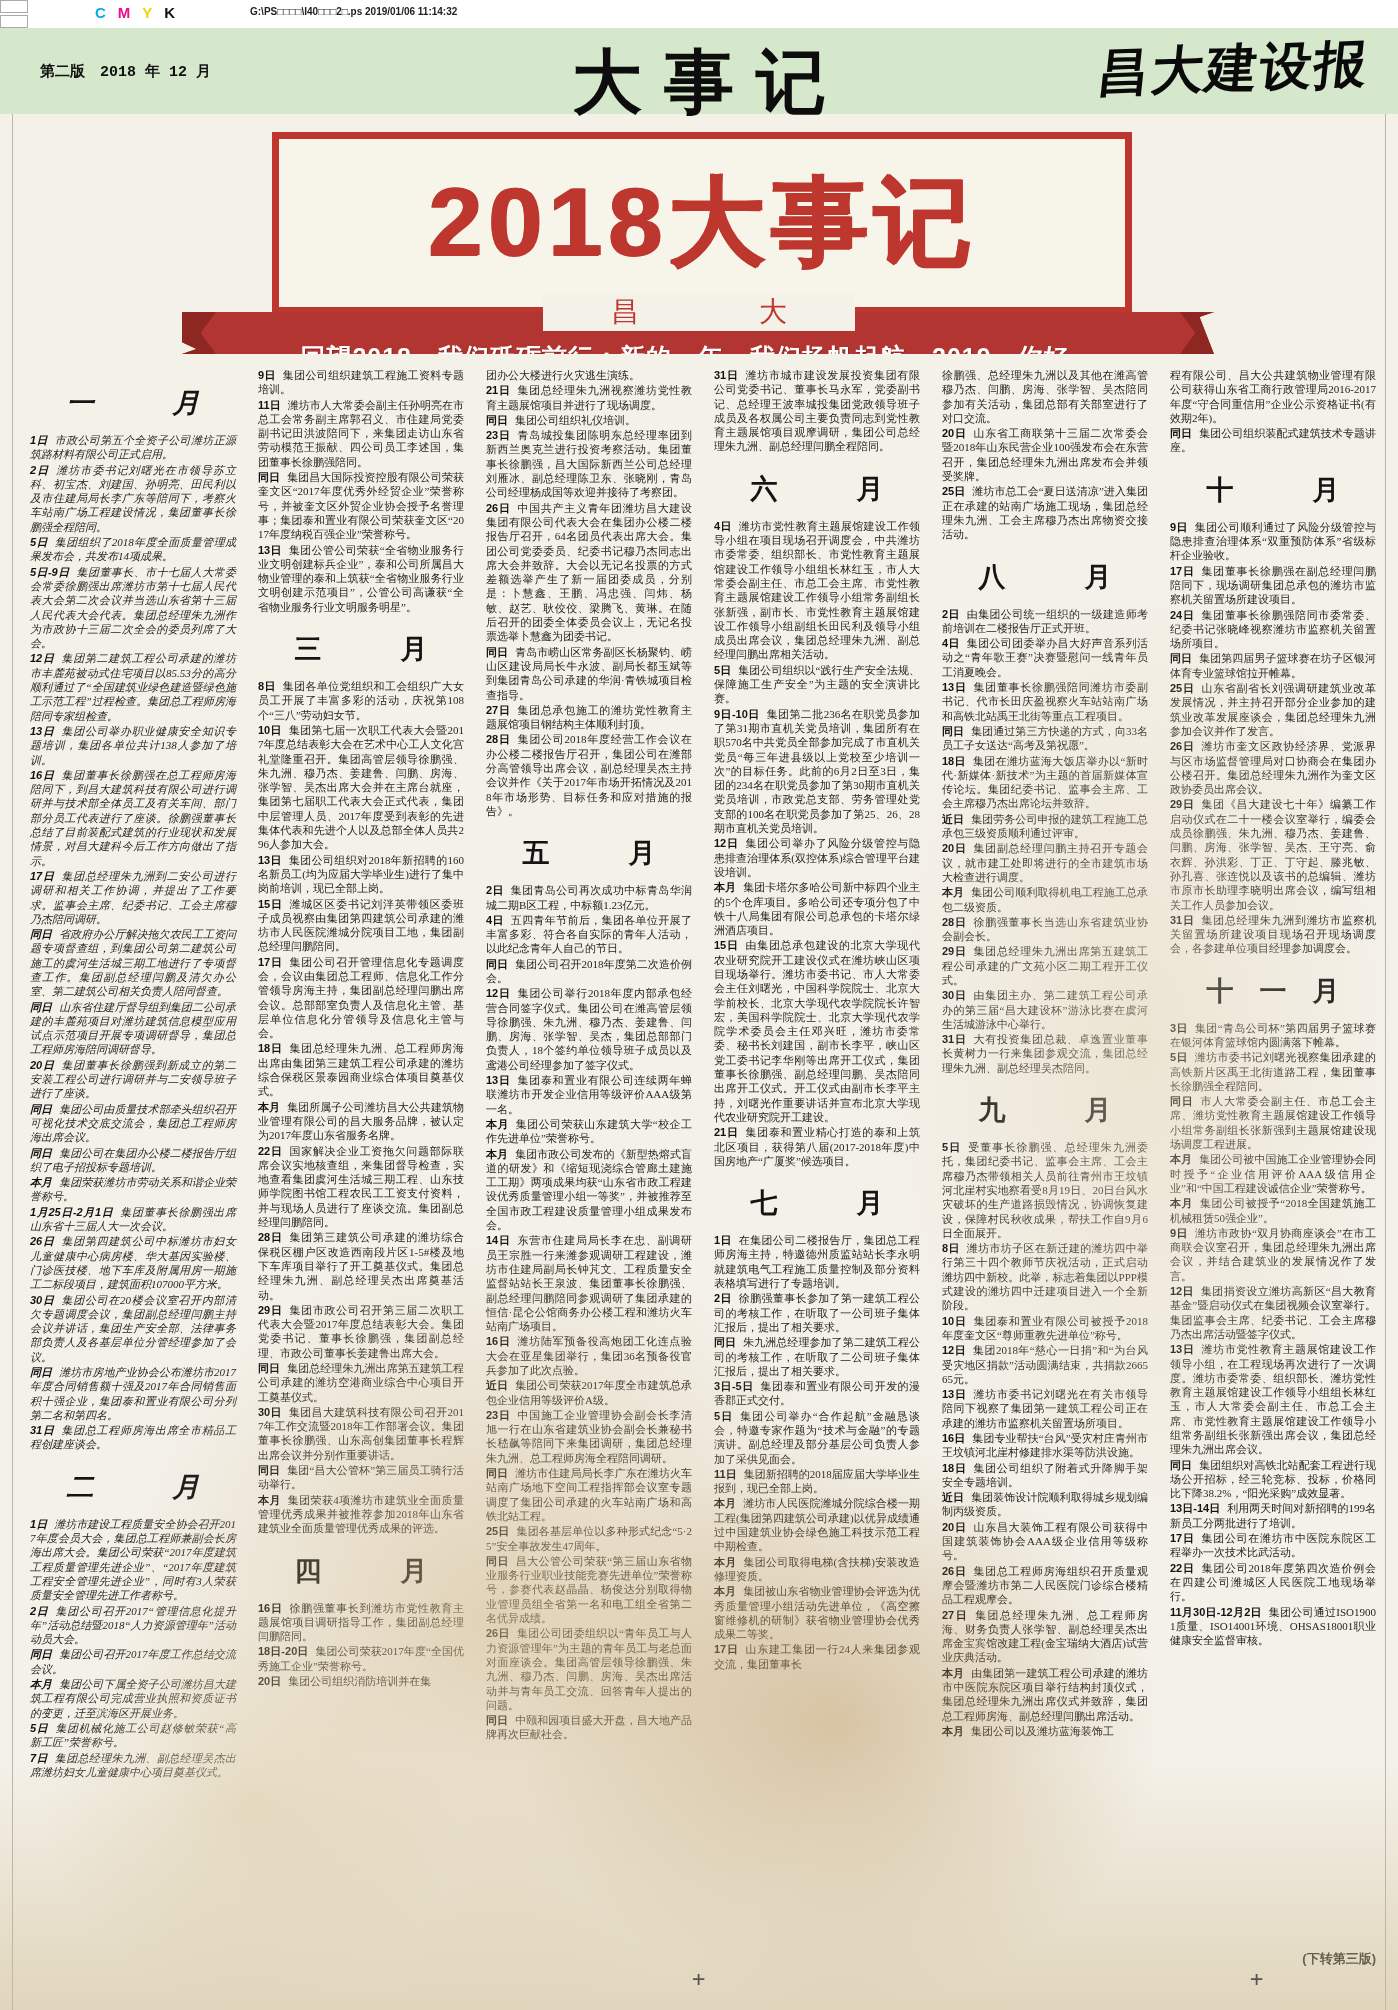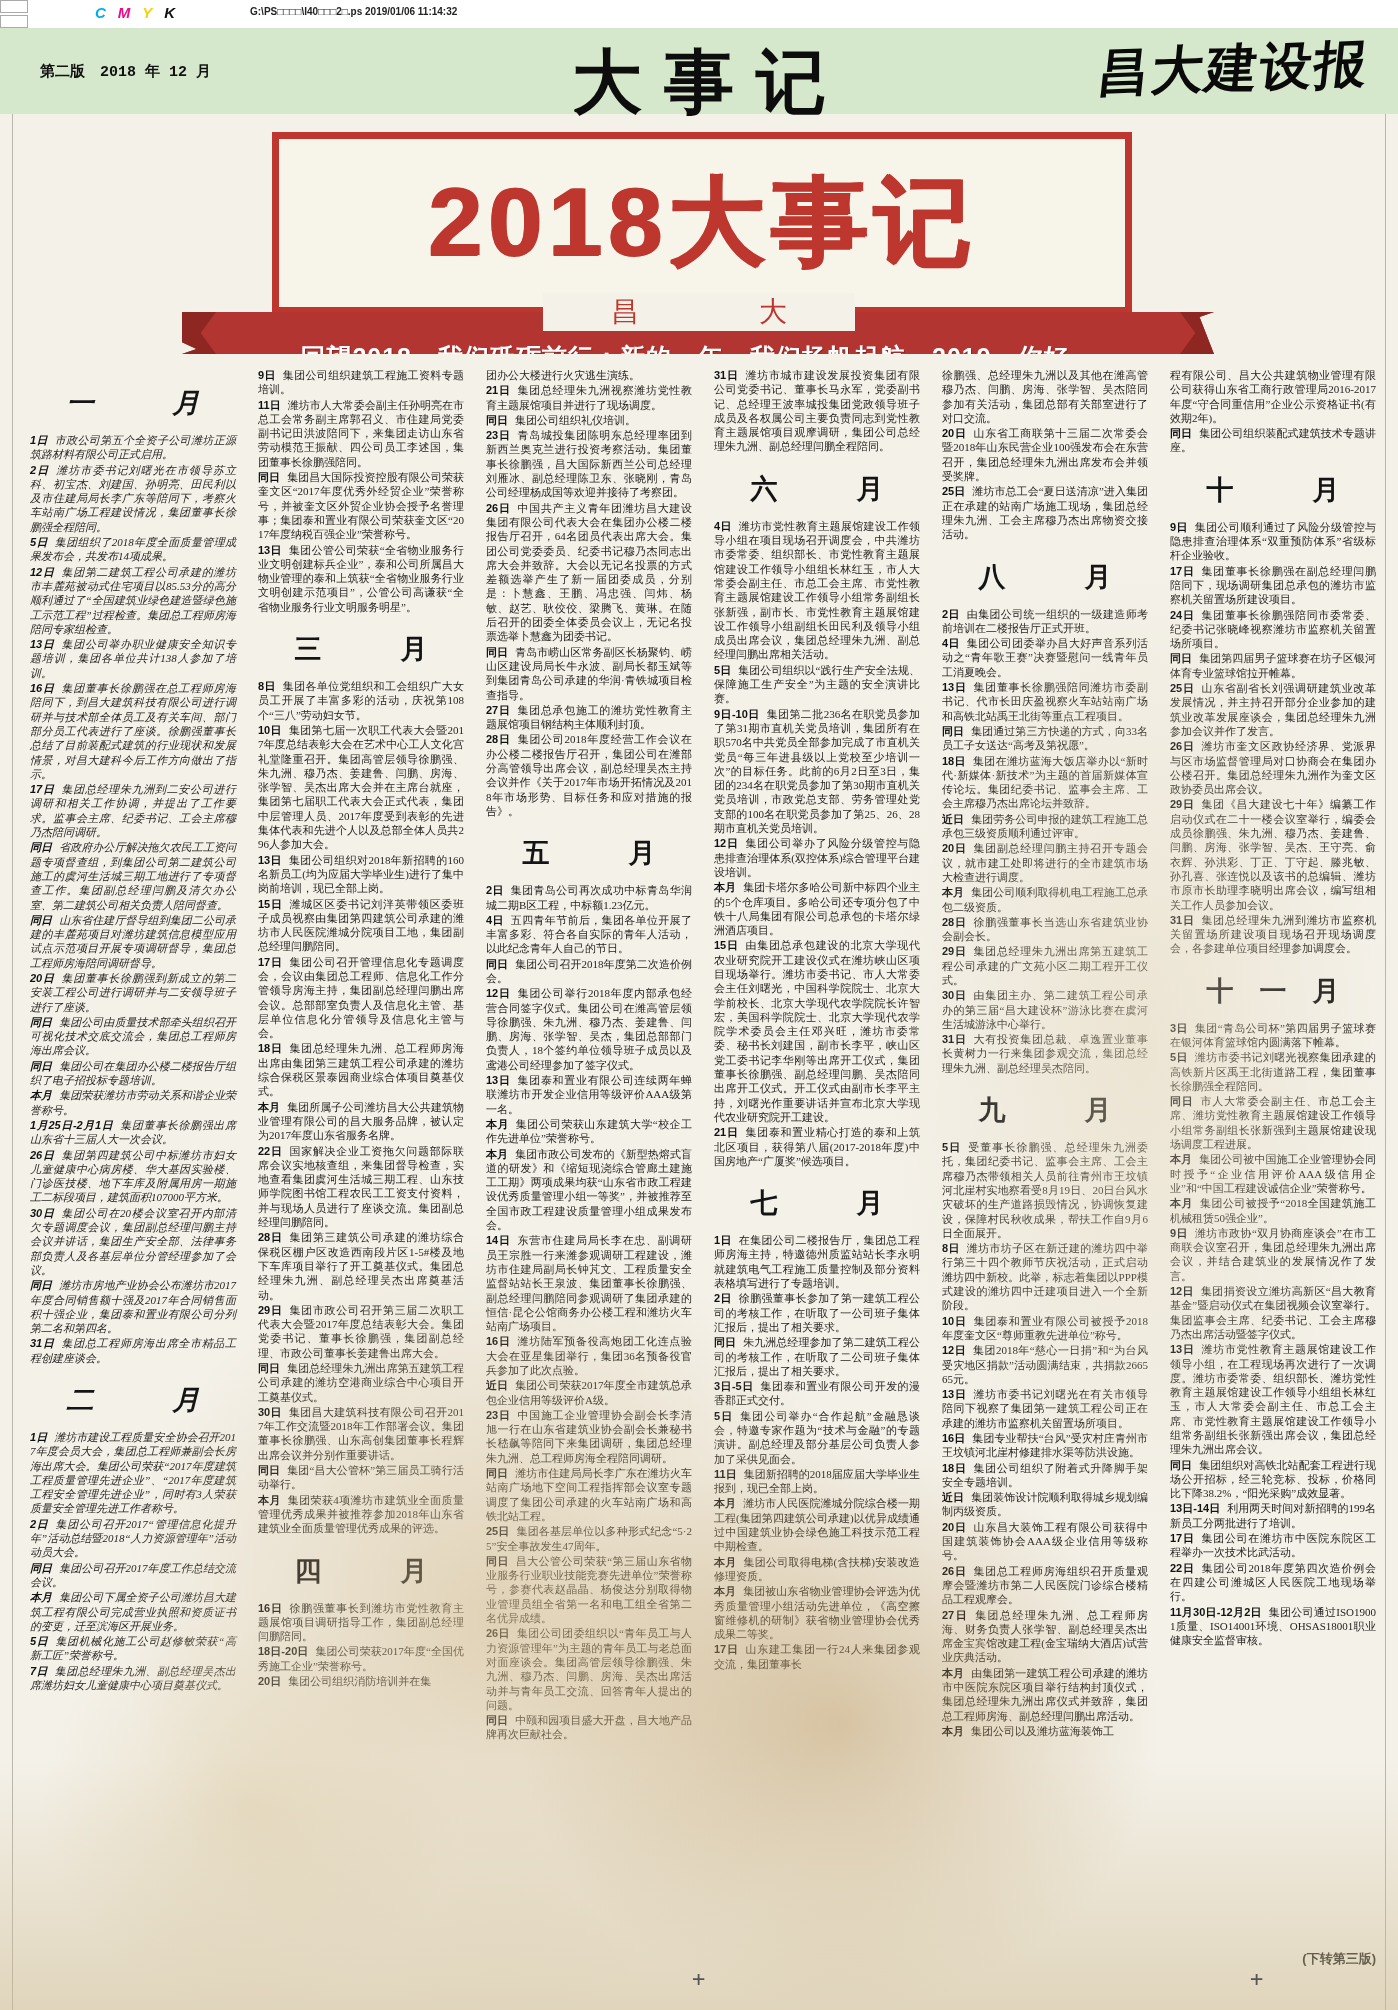--- a/index.html
+++ b/index.html
@@ -2,21 +2,21 @@
 <html><head>
 <meta charset="utf-8">
 <style>
   html,body{margin:0;padding:0;}
   body{width:1398px;height:2010px;position:relative;background:#ffffff;
        font-family:"Liberation Sans",sans-serif;overflow:hidden;}
   .page{position:absolute;inset:0;background:#f4f1e9;}
   
   .printstrip{position:absolute;left:0;top:0;width:1398px;height:28px;background:#fff;z-index:6;}
   .regbox{position:absolute;width:26px;height:11px;background:#fff;border:1px solid #aaa;}
-  .cmyk{position:absolute;left:95px;top:4px;font-weight:bold;font-size:15px;letter-spacing:2px;font-style:italic;}
+  .cmyk{position:absolute;left:95px;top:4px;font-weight:bold;font-size:15px;letter-spacing:2px;}
   .cmyk span{margin-right:10px;}
   .c-c{color:#00aeef}.c-m{color:#ec0c8c}.c-y{color:#f5d20a}.c-k{color:#111}
   .fileinfo{position:absolute;left:250px;top:6px;font-size:10px;font-weight:bold;color:#222;}
   
   .band{position:absolute;left:0;top:28px;width:1398px;height:86px;background:#d6e8cb;z-index:5;}
   .edition{position:absolute;left:40px;top:34px;font-size:15px;color:#111;font-weight:bold;font-family:Liberation Mono, monospace;}
   .pagetitle{position:absolute;left:0;right:0;top:8px;text-align:center;font-size:70px;font-weight:bold;
              color:#0d0d0d;letter-spacing:22px;text-indent:22px;font-family:"Liberation Sans",sans-serif;}
   .masthead{position:absolute;right:30px;top:6px;font-size:52px;font-weight:bold;color:#0a0a0a;
             font-family:"DejaVu Serif","Liberation Serif",serif;transform:skewX(-8deg) rotate(-2deg);
@@ -87,20 +87,21 @@
   <div class="gaptext">昌　大</div>
   <div class="ribbon">
     <span class="tagline">回望2018，我们砥砺前行；新的一年，我们扬帆起航。2019，你好。</span>
   </div>
 
   <div class="col" style="left:30px;font-style:italic;">
       <div class="month">一　月</div>
       <p class="entry"><b class="d">1日</b>市政公司第五个全资子公司潍坊正源筑路材料有限公司正式启用。</p>
       <p class="entry"><b class="d">2日</b>潍坊市委书记刘曙光在市领导苏立科、初宝杰、刘建国、孙明亮、田民利以及市住建局局长李广东等陪同下，考察火车站南广场工程建设情况，集团董事长徐鹏强全程陪同。</p>
       <p class="entry"><b class="d">5日</b>集团组织了2018年度全面质量管理成果发布会，共发布14项成果。</p>
+      <p class="entry"><b class="d">5日-9日</b>集团董事长、市十七届人大常委会常委徐鹏强出席潍坊市第十七届人民代表大会第二次会议并当选山东省第十三届人民代表大会代表。集团总经理朱九洲作为市政协十三届二次全会的委员列席了大会。</p>
       <p class="entry"><b class="d">12日</b>集团第二建筑工程公司承建的潍坊市丰麓苑被动式住宅项目以85.53分的高分顺利通过了“全国建筑业绿色建造暨绿色施工示范工程”过程检查。集团总工程师房海陪同专家组检查。</p>
       <p class="entry"><b class="d">13日</b>集团公司举办职业健康安全知识专题培训，集团各单位共计138人参加了培训。</p>
       <p class="entry"><b class="d">16日</b>集团董事长徐鹏强在总工程师房海陪同下，到昌大建筑科技有限公司进行调研并与技术部全体员工及有关车间、部门部分员工代表进行了座谈。徐鹏强董事长总结了目前装配式建筑的行业现状和发展情景，对昌大建科今后工作方向做出了指示。</p>
       <p class="entry"><b class="d">17日</b>集团总经理朱九洲到二安公司进行调研和相关工作协调，并提出了工作要求。监事会主席、纪委书记、工会主席穆乃杰陪同调研。</p>
       <p class="entry"><b class="d">同日</b>省政府办公厅解决拖欠农民工工资问题专项督查组，到集团公司第二建筑公司施工的虞河生活城三期工地进行了专项督查工作。集团副总经理闫鹏及清欠办公室、第二建筑公司相关负责人陪同督查。</p>
       <p class="entry"><b class="d">同日</b>山东省住建厅督导组到集团二公司承建的丰麓苑项目对潍坊建筑信息模型应用试点示范项目开展专项调研督导，集团总工程师房海陪同调研督导。</p>
       <p class="entry"><b class="d">20日</b>集团董事长徐鹏强到新成立的第二安装工程公司进行调研并与二安领导班子进行了座谈。</p>
       <p class="entry"><b class="d">同日</b>集团公司由质量技术部牵头组织召开可视化技术交底交流会，集团总工程师房海出席会议。</p>
       <p class="entry"><b class="d">同日</b>集团公司在集团办公楼二楼报告厅组织了电子招投标专题培训。</p>
       <p class="entry"><b class="d">本月</b>集团荣获潍坊市劳动关系和谐企业荣誉称号。</p>

